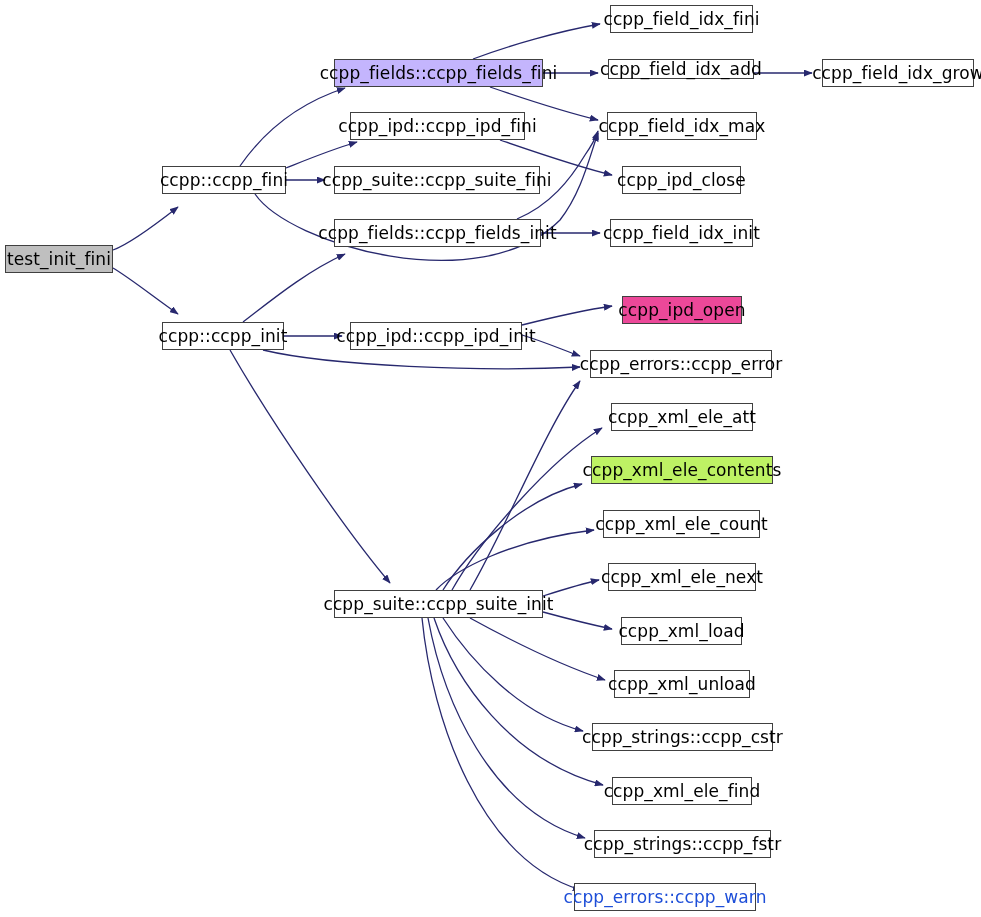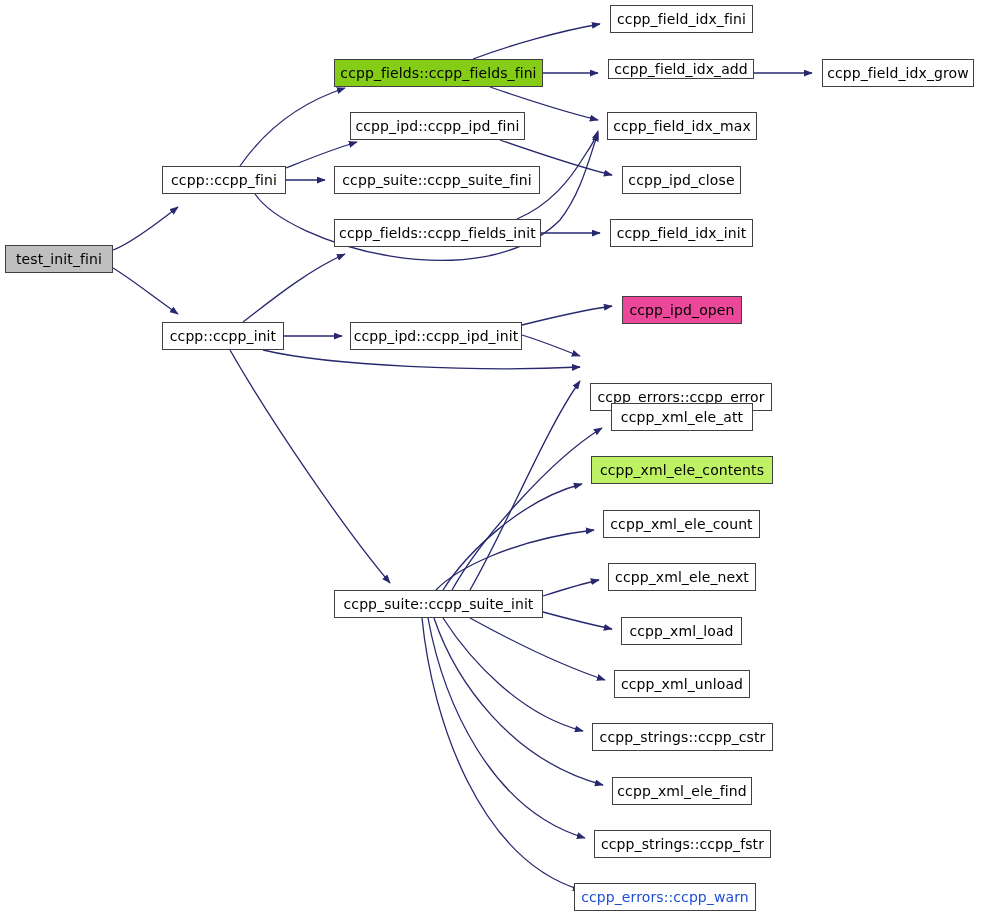--- a/index.html
+++ b/index.html
@@ -24,21 +24,21 @@
     height: 917px;
   }
   .node {
     position: absolute;
     box-sizing: border-box;
     background: #ffffff;
     border: 1px solid #404040;
     display: flex;
     align-items: center;
     justify-content: center;
-    font-size: 14px;
+    font-size: 17px;
     color: #000000;
     white-space: nowrap;
     letter-spacing: 0.1px;
     z-index: 5;
   }
   .node.highlight {
     background: #bfbfbf;
   }
   .node-label {
     pointer-events: none;
@@ -90,21 +90,21 @@
   <div id="nodes-group">
       <div class="node highlight" style="left: 5px; top: 245px; width: 108px; height: 28px; border-color: rgb(64, 64, 64); background: rgb(191, 191, 191); color: rgb(0, 0, 0);">
         <span class="node-label">test_init_fini</span>
       </div>
       <div class="node" style="left: 162px; top: 166px; width: 124px; height: 28px; border-color: rgb(64, 64, 64); background: rgb(255, 255, 255); color: rgb(0, 0, 0);">
         <span class="node-label">ccpp::ccpp_fini</span>
       </div>
       <div class="node" style="left: 162px; top: 322px; width: 122px; height: 28px; border-color: rgb(64, 64, 64); background: rgb(255, 255, 255); color: rgb(0, 0, 0);">
         <span class="node-label">ccpp::ccpp_init</span>
       </div>
-      <div class="node" style="left: 334px; top: 59px; width: 209px; height: 28px; border-color: rgb(64, 64, 64); background: #84cc16; color: rgb(0, 0, 0);">
+      <div class="node" style="left: 334px; top: 59px; width: 209px; height: 28px; border-color: rgb(64, 64, 64); background: #c4b5fd; color: rgb(0, 0, 0);">
         <span class="node-label">ccpp_fields::ccpp_fields_fini</span>
       </div>
       <div class="node" style="left: 350px; top: 112px; width: 175px; height: 28px; border-color: rgb(64, 64, 64); background: rgb(255, 255, 255); color: rgb(0, 0, 0);">
         <span class="node-label">ccpp_ipd::ccpp_ipd_fini</span>
       </div>
       <div class="node" style="left: 334px; top: 166px; width: 206px; height: 28px; border-color: rgb(64, 64, 64); background: rgb(255, 255, 255); color: rgb(0, 0, 0);">
         <span class="node-label">ccpp_suite::ccpp_suite_fini</span>
       </div>
       <div class="node" style="left: 334px; top: 219px; width: 207px; height: 28px; border-color: rgb(64, 64, 64); background: rgb(255, 255, 255); color: rgb(0, 0, 0);">
         <span class="node-label">ccpp_fields::ccpp_fields_init</span>
@@ -129,21 +129,21 @@
       </div>
       <div class="node" style="left: 622px; top: 166px; width: 119px; height: 28px; border-color: rgb(64, 64, 64); background: rgb(255, 255, 255); color: rgb(0, 0, 0);">
         <span class="node-label">ccpp_ipd_close</span>
       </div>
       <div class="node" style="left: 610px; top: 219px; width: 143px; height: 28px; border-color: rgb(64, 64, 64); background: rgb(255, 255, 255); color: rgb(0, 0, 0);">
         <span class="node-label">ccpp_field_idx_init</span>
       </div>
       <div class="node" style="left: 622px; top: 296px; width: 120px; height: 28px; border-color: rgb(64, 64, 64); background: #ec4899; color: rgb(0, 0, 0);">
         <span class="node-label">ccpp_ipd_open</span>
       </div>
-      <div class="node" style="left: 590px; top: 350px; width: 182px; height: 28px; border-color: rgb(64, 64, 64); background: rgb(255, 255, 255); color: rgb(0, 0, 0); margin-top: 33px;">
+      <div class="node" style="left: 590px; top: 350px; width: 182px; height: 28px; border-color: rgb(64, 64, 64); background: rgb(255, 255, 255); color: rgb(0, 0, 0);">
         <span class="node-label">ccpp_errors::ccpp_error</span>
       </div>
       <div class="node" style="left: 611px; top: 403px; width: 142px; height: 28px; border-color: rgb(64, 64, 64); background: rgb(255, 255, 255); color: rgb(0, 0, 0);">
         <span class="node-label">ccpp_xml_ele_att</span>
       </div>
       <div class="node" style="left: 591px; top: 456px; width: 182px; height: 28px; border-color: rgb(64, 64, 64); background: #bef264; color: rgb(0, 0, 0);">
         <span class="node-label">ccpp_xml_ele_contents</span>
       </div>
       <div class="node" style="left: 603px; top: 510px; width: 157px; height: 28px; border-color: rgb(64, 64, 64); background: rgb(255, 255, 255); color: rgb(0, 0, 0);">
         <span class="node-label">ccpp_xml_ele_count</span>

